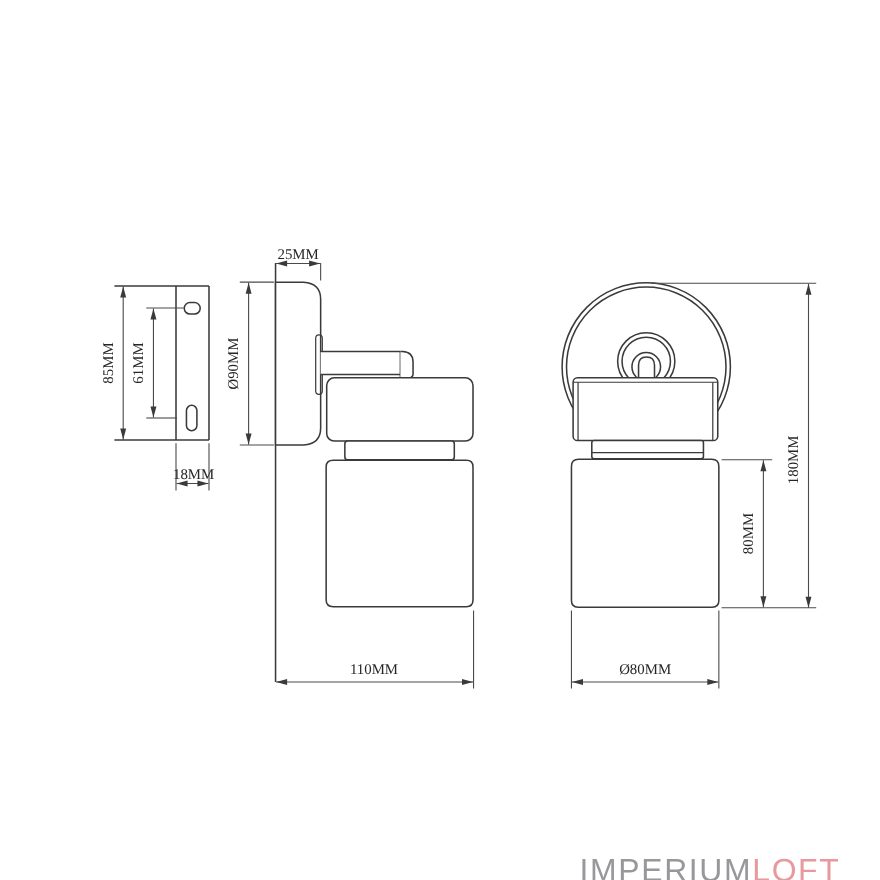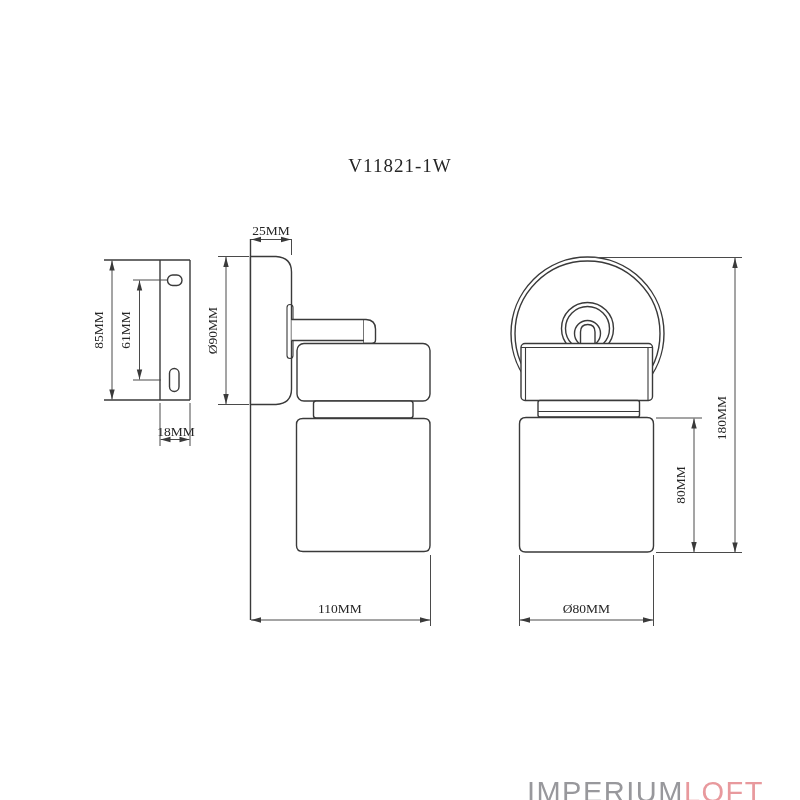--- a/index.html
+++ b/index.html
@@ -17,21 +17,20 @@
   .ext{stroke:#4a4a4a;stroke-width:1;fill:none;}
   .dim{stroke:#4a4a4a;stroke-width:1;fill:none;
        marker-start:url(#arr);marker-end:url(#arr);}
   text.lbl{font-family:"Liberation Serif",serif;font-size:13.5px;fill:#262626;}
 </style>
 </head>
 <body>
 
 <div class="page">
 
-  <div class="title">V11821-1W</div>
 
   <svg width="800" height="800" viewBox="0 0 800 800">
     <defs>
       <marker id="arr" viewBox="0 0 11 7" refX="10.5" refY="3.5" markerWidth="11" markerHeight="7" orient="auto-start-reverse" markerUnits="userSpaceOnUse">
         <path d="M10.5,3.5 L0.5,0.8 L0.5,6.2 Z" fill="#3a3a3a"></path>
       </marker>
     </defs>
 
     <g>
       <line class="obj" x1="104" y1="260" x2="190" y2="260"></line>

